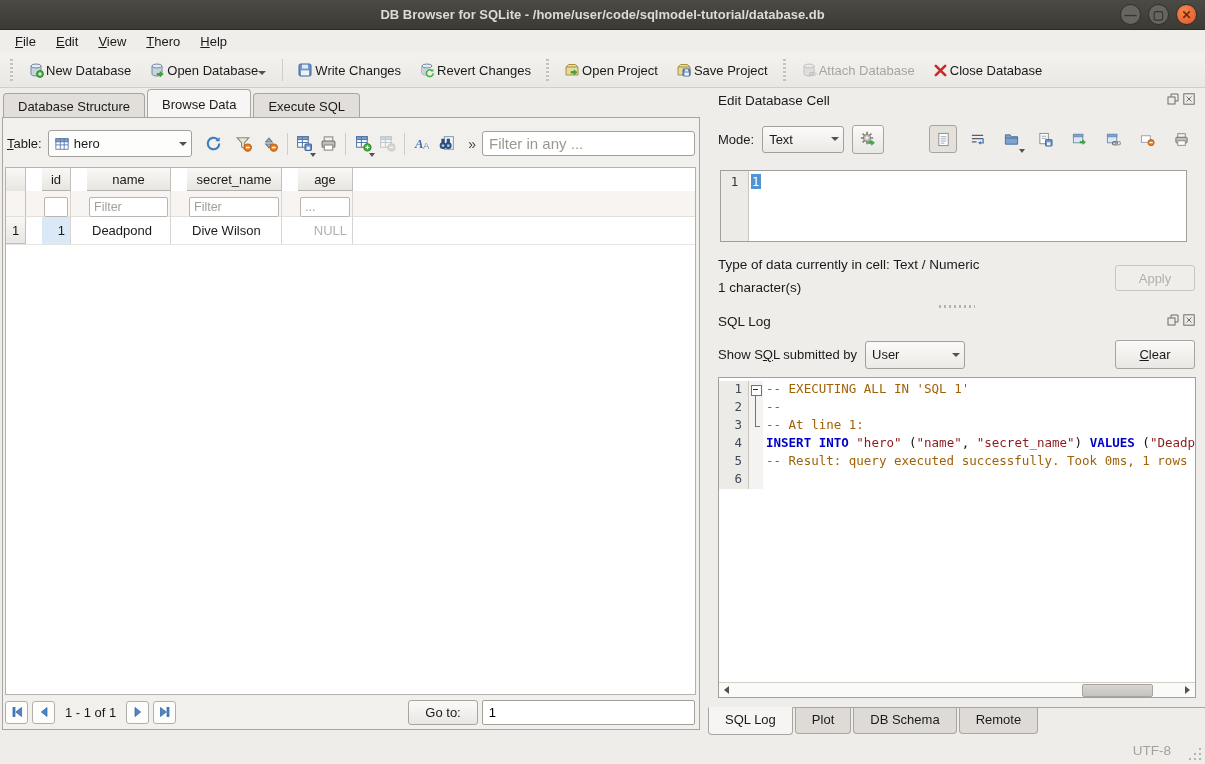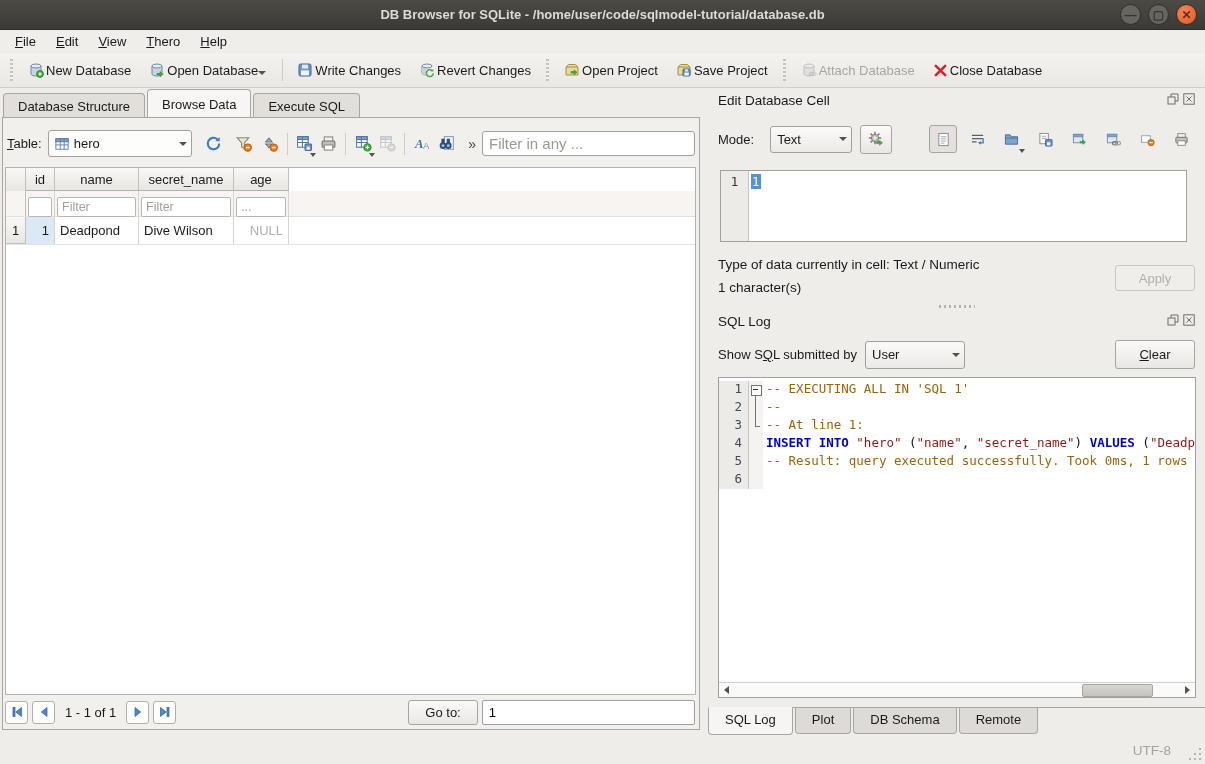--- a/index.html
+++ b/index.html
@@ -59,21 +59,21 @@
   .mini-dd { position:absolute; right:0px; bottom:0px; width:0; height:0;
     border-left:3px solid transparent; border-right:3px solid transparent; border-top:4px solid #55524e; }
   .chevrons { font-size:14px; color:#44423e; margin:0 6px 0 10px; }
   .filter-any { flex:1; height:25px; border:1px solid #a3a09b; border-radius:3px; background:#fff;
     padding:0 6px; font-size:15px; font-family:"Liberation Sans",sans-serif; color:#222; }
   .filter-any::placeholder { color:#9b9892; }
 
   
   .grid { position:absolute; left:2px; top:49px; width:691px; height:528px; background:#fff;
     border:1px solid #b5b2ad; }
-  .g-row { display:flex; }
+  .g-row { display:flex;gap:16px; }
   .g-cell { border-right:1px solid #d8d5d1; padding:0 5px; display:flex; align-items:center; overflow:hidden; }
   .g-head .g-cell { background:linear-gradient(#f9f8f6,#e8e6e2); border-right:1px solid #c3c0bb;
     border-bottom:1px solid #b5b2ad; justify-content:center; height:23px; font-size:13px; }
   .g-rowhdr { width:20px; flex:0 0 20px; background:linear-gradient(#f9f8f6,#e8e6e2);
     border-right:1px solid #c3c0bb; display:flex; align-items:center; justify-content:center; }
   .c-id { width:29px; flex:0 0 29px; } .c-name { width:84px; flex:0 0 84px; }
   .c-secret { width:95px; flex:0 0 95px; } .c-age { width:55px; flex:0 0 55px; }
   .g-filter { height:26px; background:#f7f4f1; border-bottom:1px solid #e3e0dc; }
   .g-filter .g-cell { padding:16px 2px;align-items:center; }
   .g-filter input { width:100%; height:20px; border:1px solid #b9b6b1; border-radius:2px;
@@ -97,21 +97,21 @@
     padding:0 6px; font-size:13px; font-family:"Liberation Sans",sans-serif; }
 
   
   .dock { position:absolute; left:708px; top:90px; width:497px; height:645px; }
   .dock-title { display:flex; align-items:flex-start; height:18px; padding:0 10px; }
   .dock-title .t { font-size:13.5px; }
   .dock-icons { margin-left:auto; display:flex; gap:4px; }
 
   .mode-row { position:absolute; left:10px; top:34px; right:10px; height:30px;
     display:flex; align-items:center; }
-  .mode-combo { width:82px; height:27px; margin-left:16px;
+  .mode-combo { width:82px; height:27px; margin-left:8px;
     background:linear-gradient(#fbfaf9,#eceae6); }
   .gear-btn { width:32px; height:29px; margin-left:8px; background:linear-gradient(#fbfaf9,#e9e7e3);
     border:1px solid #a8a5a0; border-radius:3px; display:flex; align-items:center; justify-content:center; }
   .cellicons { margin-left:auto; display:flex; align-items:center; gap:6px; }
   .cellicons .icon-btn { width:28px; height:28px; }
   .icon-btn.pressed { background:#e4e1dd; border:1px solid #a8a5a0; }
 
   .cell-editor { position:absolute; left:12px; top:80px; right:18px; height:72px;
     background:#fff; border:1px solid #a3a09b; display:flex; }
   .cell-gutter { width:28px; background:#ecebe8; border-right:1px solid #c9c6c1;

